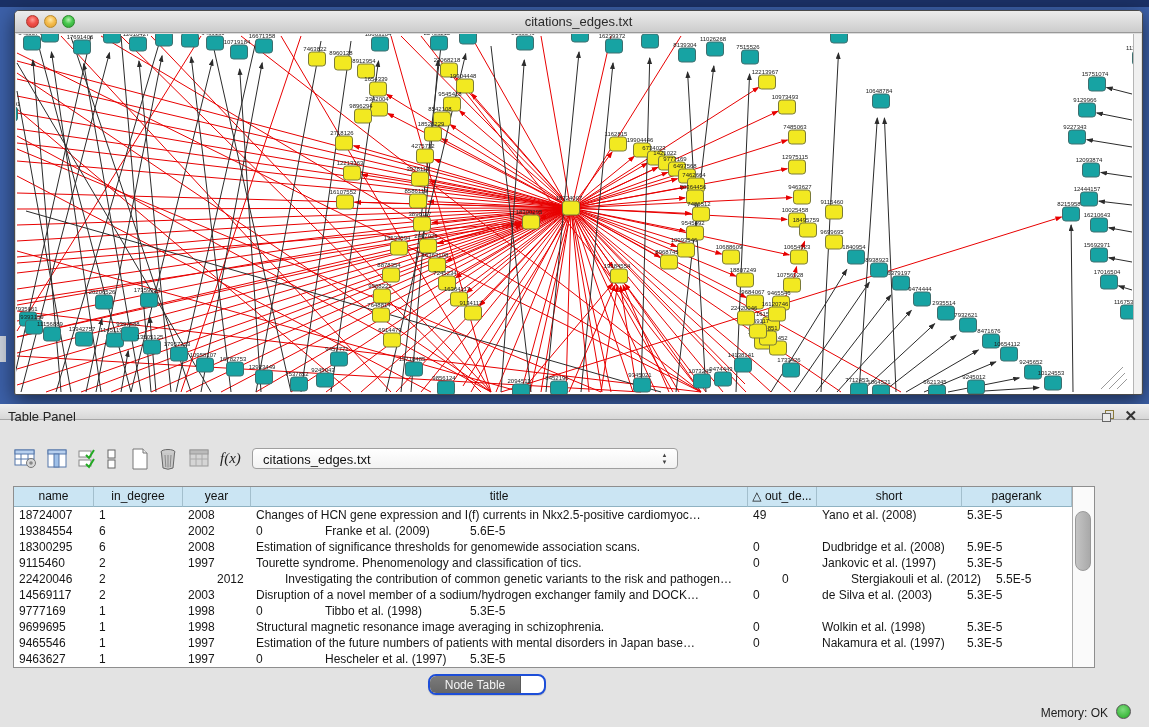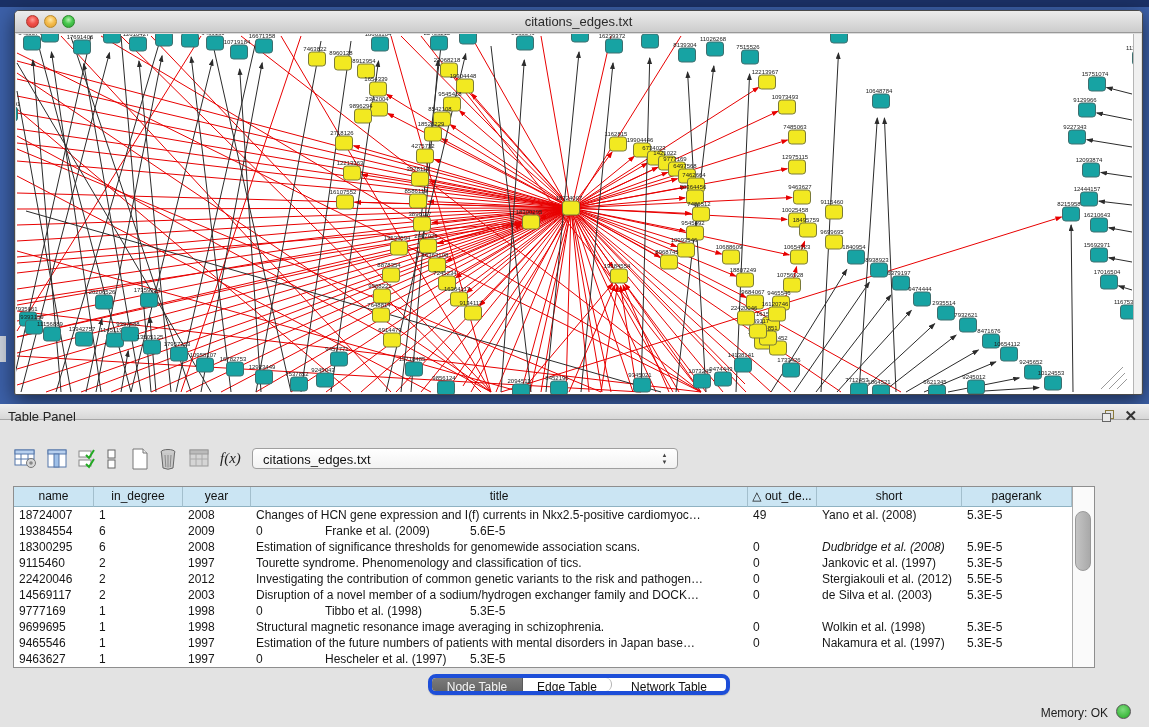--- a/index.html
+++ b/index.html
@@ -49,22 +49,22 @@
         text-align:center; line-height:19px; overflow:hidden; white-space:nowrap; flex:none; }
   .tbody { position:absolute; left:0; top:20px; }
   .tr { display:flex; height:16px; }
   .td { flex:none; font-size:12px; color:#161616; line-height:16px; padding-left:5px;
         white-space:nowrap; overflow:hidden; }
   .tsb { position:absolute; right:0; top:0; width:22px; height:180px; background:#fafafa;
          border-left:1px solid #aaa; }
   .tsb-thumb { position:absolute; left:2px; top:24px; width:16px; height:60px;
                background:linear-gradient(90deg,#c4c4c4,#a9a9a9); border-radius:8px; border:1px solid #999; }
   .segmented { position:absolute; left:428px; top:270px; height:21px; display:flex;
-               border:4px solid #1d4ed8; border-radius:8px; overflow:hidden;
-               background:#fff; box-shadow:0 1px 1px rgba(0,0,0,.15);}
+               border:2px solid #1d4ed8; border-radius:8px; overflow:hidden;
+               background:#fff; box-shadow:0 1px 1px rgba(0,0,0,.15);flex-direction:column;}
   .seg { height:100%; font-size:12px; line-height:19px; text-align:center; color:#111;
          border-right:1px solid #b5b5b5; }
   .seg:last-child { border-right:none; }
   .seg.sel { background:linear-gradient(#7b7b7b,#666666); color:#f5f5f5; border-right:1px solid #5a5a5a;}
   .status { position:absolute; right:41px; top:302px; font-size:12px; color:#222; }
   .memdot { position:absolute; right:18px; top:300px; width:15px; height:15px; border-radius:50%;
             background:radial-gradient(circle at 45% 35%, #7fdc7f, #3cb93c 70%); border:1px solid #555; }
 </style>
 </head>
 <body>
@@ -647,47 +647,47 @@
           <div class="td" style="width: 89px;">1</div>
           <div class="td" style="width: 68px;">2008</div>
           <div class="td" style="width: 497px;">Changes of HCN gene expression and I(f) currents in Nkx2.5-positive cardiomyoc…</div>
           <div class="td" style="width: 69px;">49</div>
           <div class="td" style="width: 145px;">Yano et al. (2008)</div>
           <div class="td" style="width: 110px;">5.3E-5</div>
         </div>
         <div class="tr">
           <div class="td" style="width: 80px;">19384554</div>
           <div class="td" style="width: 89px;">6</div>
-          <div class="td" style="width: 68px;">2009</div>
+          <div class="td" style="width: 68px;">2002</div>
           <div class="td" style="width: 69px;">0</div>
           <div class="td" style="width: 145px;">Franke et al. (2009)</div>
           <div class="td" style="width: 110px;">5.6E-5</div>
         </div>
         <div class="tr">
           <div class="td" style="width: 80px;">18300295</div>
           <div class="td" style="width: 89px;">6</div>
           <div class="td" style="width: 68px;">2008</div>
           <div class="td" style="width: 497px;">Estimation of significance thresholds for genomewide association scans.</div>
           <div class="td" style="width: 69px;">0</div>
-          <div class="td" style="width: 145px; font-style: italic;">Dudbridge et al. (2008)</div>
+          <div class="td" style="width: 145px;">Dudbridge et al. (2008)</div>
           <div class="td" style="width: 110px;">5.9E-5</div>
         </div>
         <div class="tr">
           <div class="td" style="width: 80px;">9115460</div>
           <div class="td" style="width: 89px;">2</div>
           <div class="td" style="width: 68px;">1997</div>
           <div class="td" style="width: 497px;">Tourette syndrome. Phenomenology and classification of tics.</div>
           <div class="td" style="width: 69px;">0</div>
           <div class="td" style="width: 145px;">Jankovic et al. (1997)</div>
           <div class="td" style="width: 110px;">5.3E-5</div>
         </div>
         <div class="tr">
           <div class="td" style="width: 80px;">22420046</div>
           <div class="td" style="width: 89px;">2</div>
-          <div class="td" style="width: 68px;">2012</div>
+          <div class="td" style="width: 68px; margin-left: 29px;">2012</div>
           <div class="td" style="width: 497px;">Investigating the contribution of common genetic variants to the risk and pathogen…</div>
           <div class="td" style="width: 69px;">0</div>
           <div class="td" style="width: 145px;">Stergiakouli et al. (2012)</div>
           <div class="td" style="width: 110px;">5.5E-5</div>
         </div>
         <div class="tr">
           <div class="td" style="width: 80px;">14569117</div>
           <div class="td" style="width: 89px;">2</div>
           <div class="td" style="width: 68px;">2003</div>
           <div class="td" style="width: 497px;">Disruption of a novel member of a sodium/hydrogen exchanger family and DOCK…</div>

